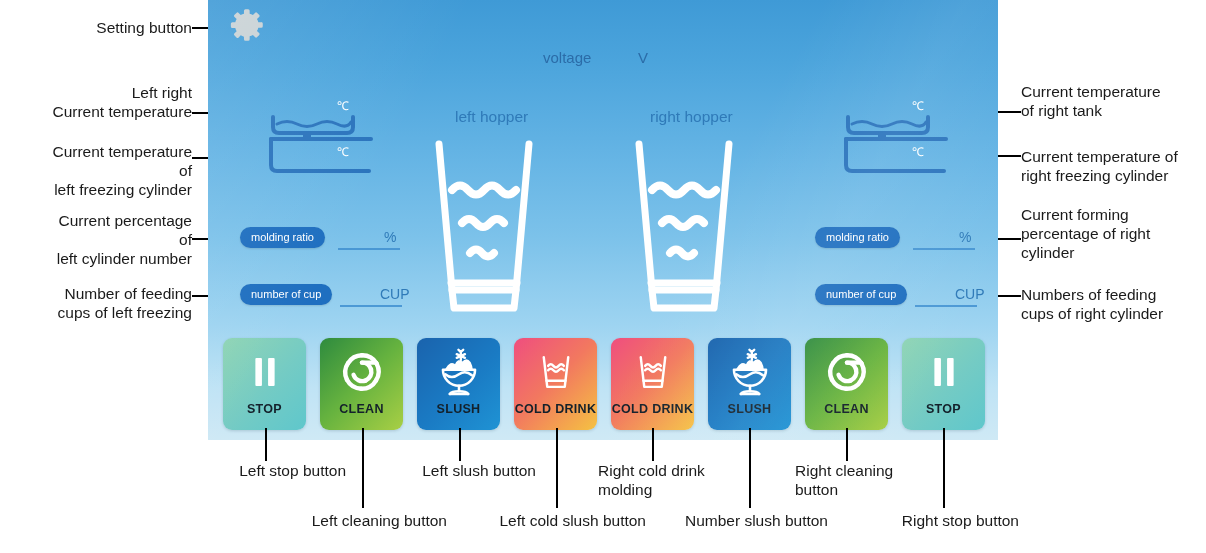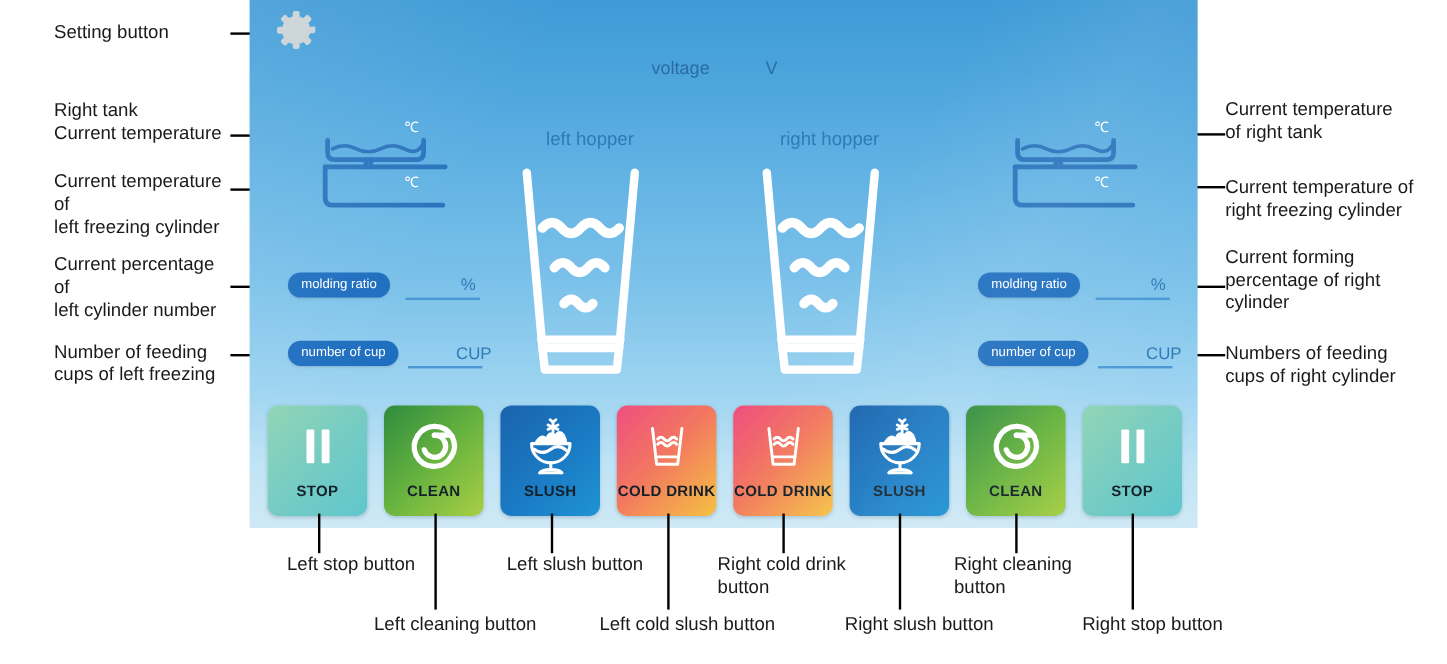--- a/index.html
+++ b/index.html
@@ -13,21 +13,21 @@
 
   
   .anno {
     position: absolute;
     color: #1a1a1a;
     font-size: 15.5px;
     line-height: 19px;
     font-family: "Liberation Sans", sans-serif;
     white-space: pre-line;
   }
-  .anno.right-al { text-align: left; padding-left: 45px; }
+  .anno.right-al { text-align: right; padding-left: 45px; }
   .anno.left-al  { text-align: left; }
   .anno.ctr-al   { text-align: right; }
 
   .leader {
     position: absolute;
     background: #000000;
   }
   .leader.h { height: 1.5px; }
   .leader.v { width: 1.5px; }
 
@@ -162,21 +162,21 @@
   .g-cold  { background: linear-gradient(135deg,#ef4e7f 0%,#f2795f 48%,#f5c242 100%); }
 </style>
 </head>
 <body>
 
 <div id="root">
 
   <div class="anno right-al" style="left:0px; top:18px; width:192px;">Setting button</div>
   <div class="leader h" style="left:192px; top:27px; width:58px;"></div>
 
-  <div class="anno right-al" style="left:0px; top:83px; width:192px;">Right tank
+  <div class="anno right-al" style="left:0px; top:83px; width:192px;">Left right
 Current temperature</div>
   <div class="leader h" style="left:192px; top:112px; width:142px;"></div>
 
   <div class="anno right-al" style="left:0px; top:142px; width:192px;">Current temperature of
 left freezing cylinder</div>
   <div class="leader h" style="left:192px; top:157px; width:142px;"></div>
 
   <div class="anno right-al" style="left:0px; top:211px; width:192px;">Current percentage of
 left cylinder number</div>
   <div class="leader h" style="left:192px; top:238px; width:62px;"></div>
@@ -449,24 +449,24 @@
   <div class="anno ctr-al" style="left:279px; top:511px; width:168px;">Left cleaning button</div>
 
   <div class="leader v" style="left:459px; top:428px; height:33px;"></div>
   <div class="anno ctr-al" style="left:382px; top:461px; width:154px;">Left slush button</div>
 
   <div class="leader v" style="left:556px; top:428px; height:80px;"></div>
   <div class="anno ctr-al" style="left:470px; top:511px; width:176px;">Left cold slush button</div>
 
   <div class="leader v" style="left:652px; top:428px; height:33px;"></div>
   <div class="anno left-al" style="left:598px; top:461px; width:150px;">Right cold drink
-button</div>
+molding</div>
 
   <div class="leader v" style="left:749px; top:428px; height:80px;"></div>
-  <div class="anno ctr-al" style="left:672px; top:511px; width:156px;">Right slush button</div>
+  <div class="anno ctr-al" style="left:672px; top:511px; width:156px;">Number slush button</div>
 
   <div class="leader v" style="left:846px; top:428px; height:33px;"></div>
   <div class="anno left-al" style="left:795px; top:461px; width:150px;">Right cleaning
 button</div>
 
   <div class="leader v" style="left:943px; top:428px; height:80px;"></div>
   <div class="anno ctr-al" style="left:869px; top:511px; width:150px;">Right stop button</div>
 
 </div>
 

